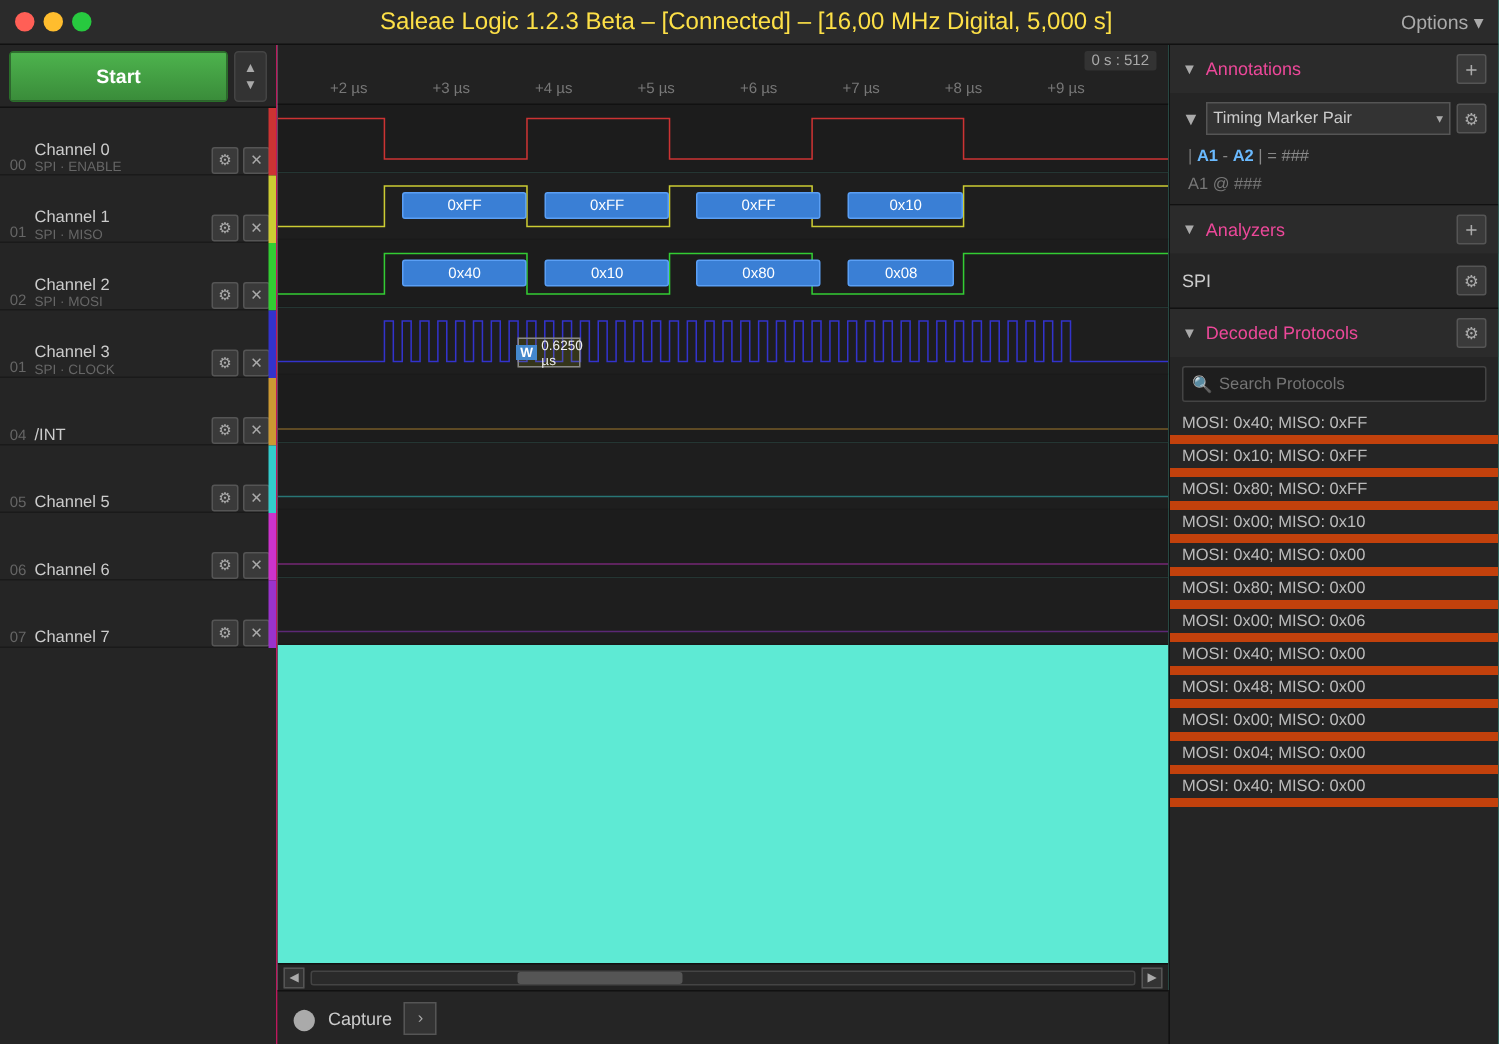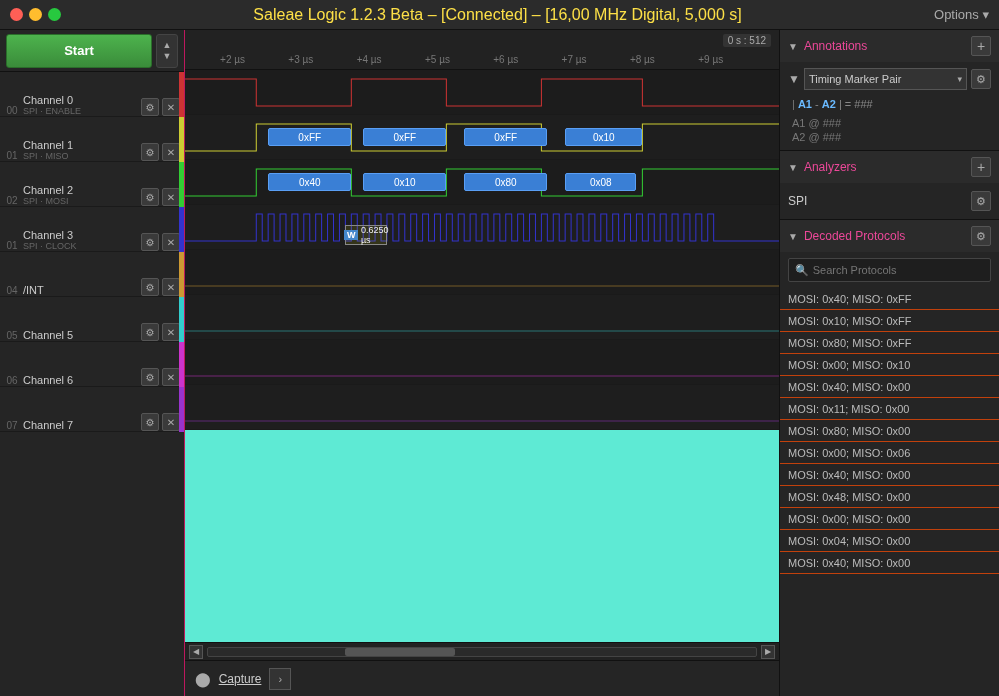--- a/index.html
+++ b/index.html
@@ -292,21 +292,20 @@
       padding: 0 10px;
       gap: 8px;
     }
     .capture-icon {
       color: #aaa;
       font-size: 14px;
     }
     #capture-label {
       color: #ccc;
       font-size: 12px;
-      text-decoration: underline;
     }
     #capture-arrow {
       width: 22px;
       height: 22px;
       background: #333;
       border: 1px solid #555;
       display: flex;
       align-items: center;
       justify-content: center;
       color: #aaa;
@@ -466,21 +465,21 @@
       overflow-y: auto;
       padding: 0;
     }
     .protocol-item {
       height: 22px;
       display: flex;
       align-items: center;
       padding: 0 8px;
       color: #bbb;
       font-size: 11px;
-      border-bottom: 1px solid #c2410c;
+      border-bottom: 6px solid #c2410c;
       cursor: pointer;
     }
 
     
     .ch-svg {
       position: absolute;
       top: 0; left: 0; right: 0; bottom: 0;
       width: 100%;
       height: 100%;
     }
@@ -706,21 +705,20 @@
           <div class="panel-gear-btn">⚙</div>
         </div>
         <div class="annotation-formula">
           <span>| </span>
           <span class="label-A1">A1</span>
           <span class="label-eq"> - </span>
           <span class="label-A2">A2</span>
           <span class="label-eq"> | = ###</span>
         </div>
         <div class="annotation-a1">A1 @ ###</div>
-        <div class="annotation-a2">A2 @ ###</div>
       </div>
     </div>
 
     <div class="panel-section">
       <div class="panel-header">
         <span class="panel-triangle">▼</span>
         <span class="panel-header-title">Analyzers</span>
         <div class="panel-add-btn">+</div>
       </div>
       <div id="analyzers-section">
@@ -740,21 +738,20 @@
       <div id="search-protocols">
         <span class="search-icon">🔍</span>
         <input type="text" placeholder="Search Protocols" style="">
       </div>
       <div id="protocol-list">
           <div class="protocol-item">MOSI: 0x40; MISO: 0xFF</div>
           <div class="protocol-item">MOSI: 0x10; MISO: 0xFF</div>
           <div class="protocol-item">MOSI: 0x80; MISO: 0xFF</div>
           <div class="protocol-item">MOSI: 0x00; MISO: 0x10</div>
           <div class="protocol-item">MOSI: 0x40; MISO: 0x00</div>
-          <div class="protocol-item">MOSI: 0x11; MISO: 0x00</div>
           <div class="protocol-item">MOSI: 0x80; MISO: 0x00</div>
           <div class="protocol-item">MOSI: 0x00; MISO: 0x06</div>
           <div class="protocol-item">MOSI: 0x40; MISO: 0x00</div>
           <div class="protocol-item">MOSI: 0x48; MISO: 0x00</div>
           <div class="protocol-item">MOSI: 0x00; MISO: 0x00</div>
           <div class="protocol-item">MOSI: 0x04; MISO: 0x00</div>
           <div class="protocol-item">MOSI: 0x40; MISO: 0x00</div>
         </div>
     </div>
 

